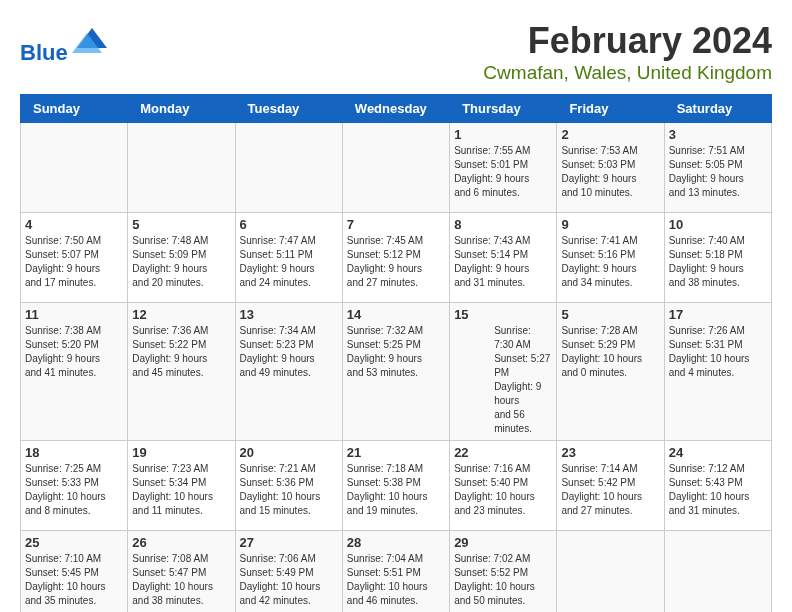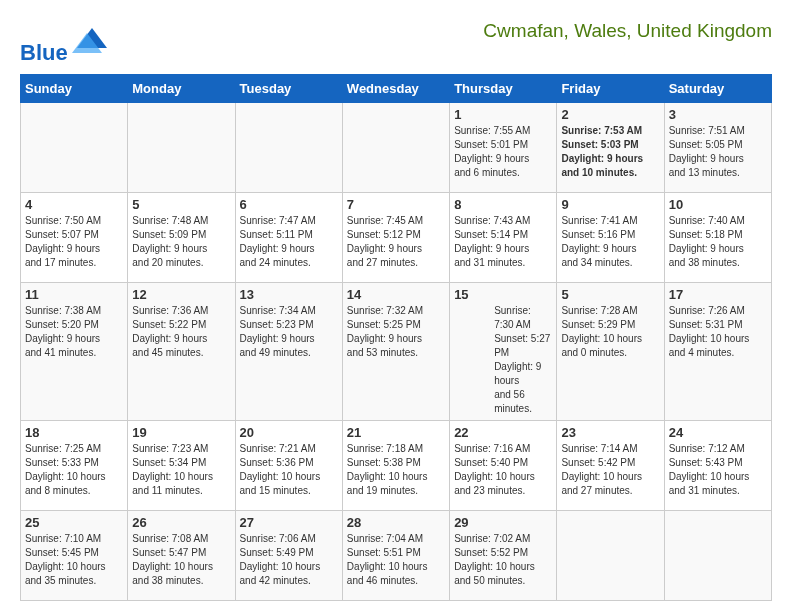--- a/index.html
+++ b/index.html
@@ -46,21 +46,21 @@
       color: #4d7c0f;
     }
     .calendar {
       width: 100%;
       border-collapse: collapse;
       font-size: 11px;
     }
     .calendar th {
       background-color: #1565c0;
       color: #fff;
-      padding: 6px 4px;
+      padding: 6px 12px;
       text-align: left;
       font-size: 13px;
       border: 1px solid #1565c0;
     }
     .calendar td {
       border: 1px solid #ccc;
       vertical-align: top;
       padding: 4px;
       width: calc(100%/7);
       height: 90px;
@@ -94,20 +94,21 @@
         <br>
         <span class="blue">Blue</span>
       </div>
       <svg width="35" height="30" viewBox="0 0 35 30" style="margin-left:4px; margin-top:-8px;">
         <polygon points="5,25 20,5 35,25" fill="#1565c0"></polygon>
         <polygon points="0,30 15,10 30,30" fill="#42a5f5" opacity="0.7"></polygon>
       </svg>
     </div>
   </div>
   <div class="title-section">
+    <div class="month-title">February 2024</div>
     <div class="subtitle">Cwmafan, Wales, United Kingdom</div>
   </div>
 </div>
 
 <table class="calendar">
   <thead>
     <tr>
     <th>Sunday</th>
         <th>Monday</th>
         <th>Tuesday</th>
@@ -125,21 +126,21 @@
         <td class="empty-cell"></td>
         <td>
           <div class="day-number">1</div>
           <div class="day-info" style="white-space: pre-line;">Sunrise: 7:55 AM
 Sunset: 5:01 PM
 Daylight: 9 hours
 and 6 minutes.</div>
         </td>
         <td>
           <div class="day-number">2</div>
-          <div class="day-info" style="white-space: pre-line; font-weight: bold;">Sunrise: 7:53 AM
+          <div class="day-info" style="white-space: pre-line;">Sunrise: 7:53 AM
 Sunset: 5:03 PM
 Daylight: 9 hours
 and 10 minutes.</div>
         </td>
         <td>
           <div class="day-number">3</div>
           <div class="day-info" style="white-space: pre-line;">Sunrise: 7:51 AM
 Sunset: 5:05 PM
 Daylight: 9 hours
 and 13 minutes.</div>

